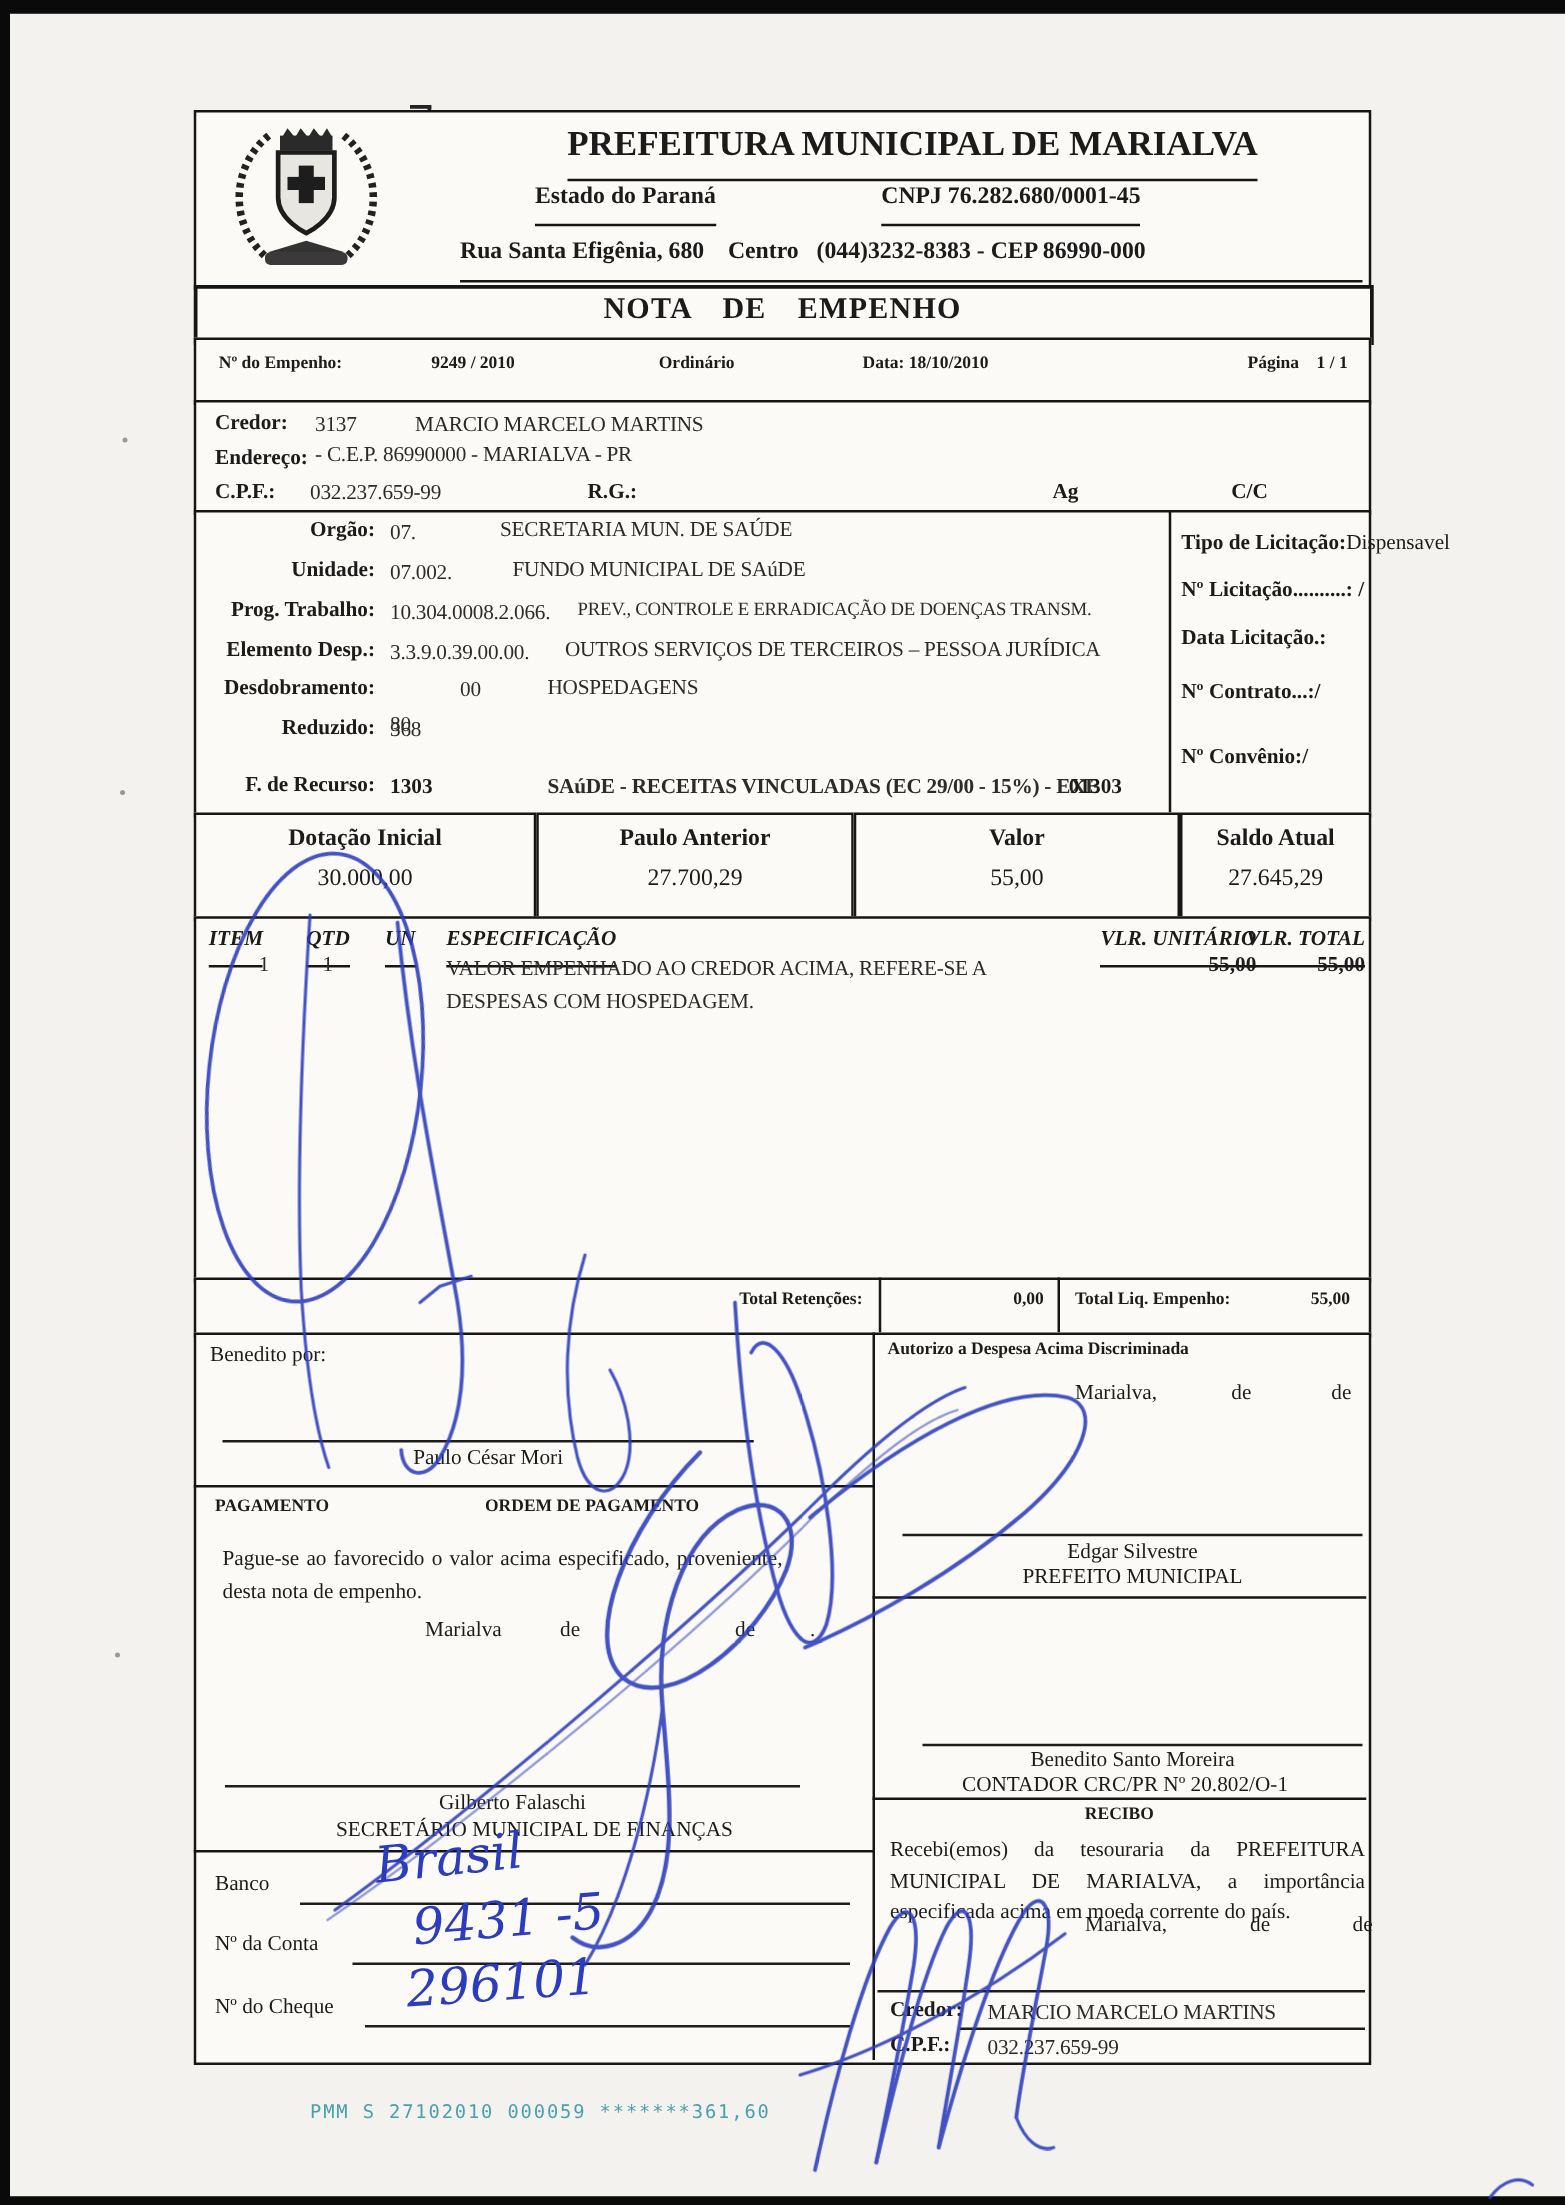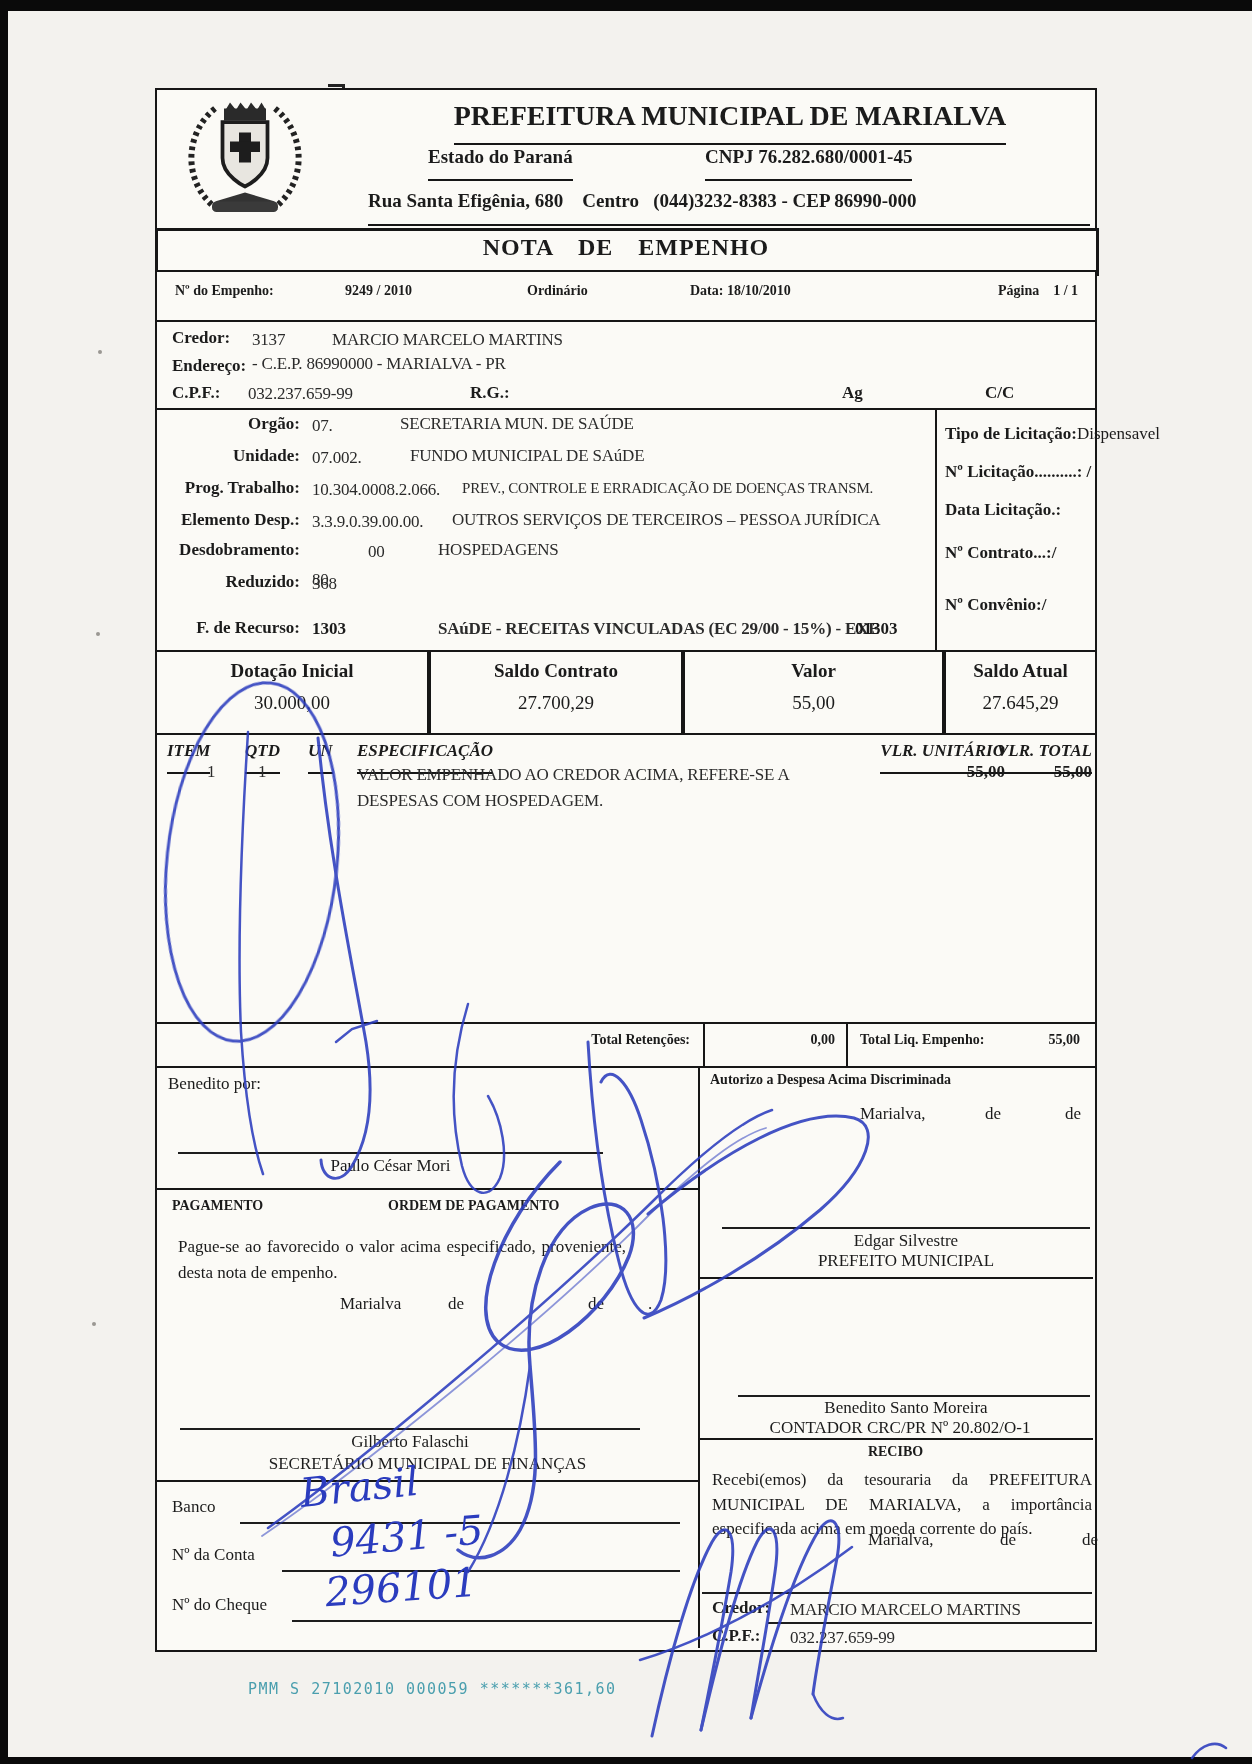--- a/index.html
+++ b/index.html
@@ -130,21 +130,21 @@
   <div class="abs t16 b" style="left:945px;top:543px;">Nº Contrato...:/</div>
   <div class="abs t16 b" style="left:945px;top:595px;">Nº Convênio:/</div>
 
   <div class="box" style="left:155px;top:650px;width:270px;height:83px;"></div>
   <div class="box" style="left:429px;top:650px;width:250px;height:83px;"></div>
   <div class="box" style="left:683px;top:650px;width:257px;height:83px;"></div>
   <div class="box" style="left:944px;top:650px;width:149px;height:83px;"></div>
 
   <div class="abs t19 b c" style="left:155px;top:660px;width:274px;">Dotação Inicial</div>
   <div class="abs t19 c" style="left:155px;top:692px;width:274px;">30.000,00</div>
-  <div class="abs t19 b c" style="left:429px;top:660px;width:254px;">Saldo Contrato</div>
+  <div class="abs t19 b c" style="left:429px;top:660px;width:254px;">Paulo Anterior</div>
   <div class="abs t19 c" style="left:429px;top:692px;width:254px;">27.700,29</div>
   <div class="abs t19 b c" style="left:683px;top:660px;width:261px;">Valor</div>
   <div class="abs t19 c" style="left:683px;top:692px;width:261px;">55,00</div>
   <div class="abs t19 b c" style="left:944px;top:660px;width:153px;">Saldo Atual</div>
   <div class="abs t19 c" style="left:944px;top:692px;width:153px;">27.645,29</div>
 
   <div class="box" style="left:155px;top:733px;width:938px;height:289px;"></div>
   <div class="abs t16 b i" style="left:167px;top:741px;"><span class="u">ITEM</span></div>
   <div class="abs t16 b i" style="left:245px;top:741px;"><span class="u">QTD</span></div>
   <div class="abs t16 b i" style="left:308px;top:741px;"><span class="u">UN</span></div>

